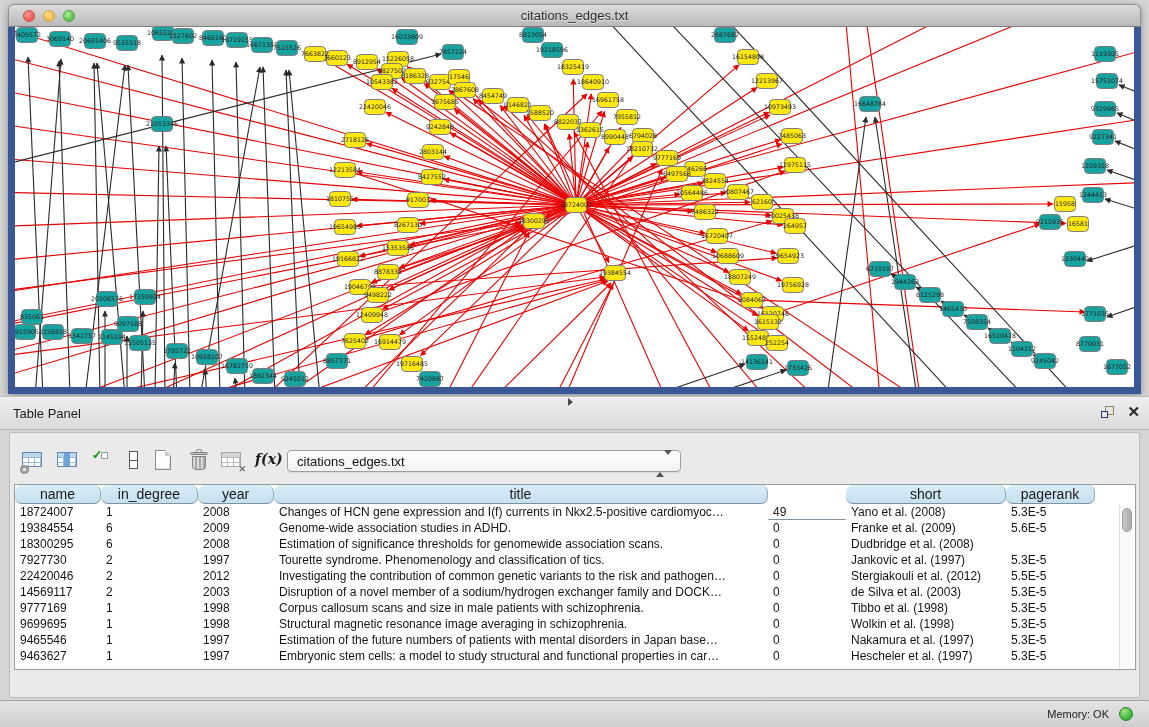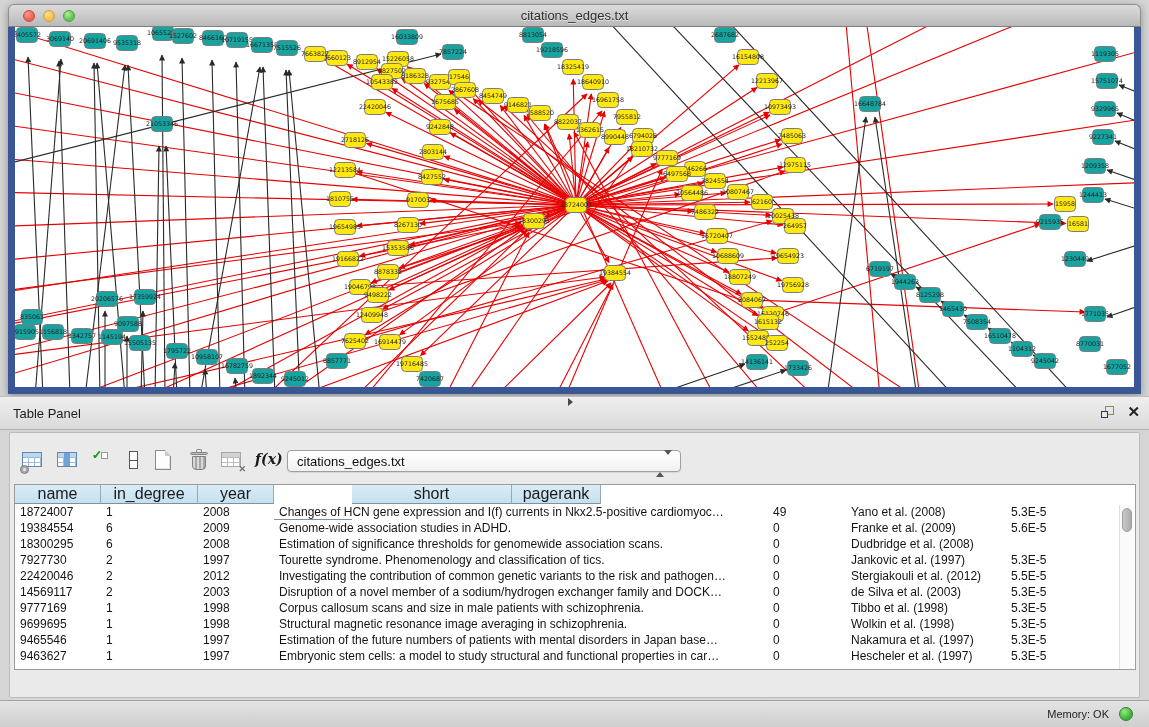--- a/index.html
+++ b/index.html
@@ -76,21 +76,21 @@
               border:1px solid #9f9f9f; border-radius:4px; cursor:pointer; box-shadow:0 1px 1px rgba(0,0,0,.08); }
   .dropdown .val { position:absolute; left:9px; top:3px; font-size:13px; color:#111; }
   .dd-arrows { position:absolute; right:8px; top:4px; }
   .dd-arrows .up { width:0; height:0; border-left:4px solid transparent; border-right:4px solid transparent; border-bottom:5px solid #555; margin-bottom:3px; }
   .dd-arrows .dn { width:0; height:0; border-left:4px solid transparent; border-right:4px solid transparent; border-top:5px solid #555; }
 
   
   .ttable { position:absolute; left:4px; top:51px; width:1122px; height:186px; background:#fff; border:1px solid #9b9b9b; overflow:hidden; }
   .thead { position:absolute; left:0; top:0; height:19px; display:flex; }
   .th { background:linear-gradient(#d9ecf8,#c6e0ef); border-right:1px solid #93a9b6; border-bottom:1px solid #7e939f;
-        font-size:16px; color:#1a1a1a; text-align:center; line-height:18px; overflow:hidden; white-space:nowrap; cursor:pointer; }
+        font-size:14px; color:#1a1a1a; text-align:center; line-height:18px; overflow:hidden; white-space:nowrap; cursor:pointer;border-radius:7px; }
   .th.sorted { text-align:left; padding-left:4px;margin-top:34px; }
   .tbody { position:absolute; left:0; top:19px; right:0; bottom:0; }
   .tr { display:flex; height:16px; cursor:default; }
   .td { font-size:12px; color:#141414; line-height:16px; padding-left:5px; overflow:hidden; white-space:nowrap; }
   .vsb { position:absolute; right:1px; top:20px; width:15px; height:164px; background:#fafafa; border-left:1px solid #e0e0e0; }
   .vsb .thumb { position:absolute; left:2px; top:3px; width:10px; height:24px; background:linear-gradient(to right,#c9c9c9,#ababab); border-radius:5px; border:1px solid #9e9e9e; }
 
   
   .tabs { position:absolute; left:0; right:0; top:242px; text-align:center; }
   .seg { display:inline-flex; border:1px solid #979797; border-radius:5px; overflow:hidden; background:#fcfcfc; box-shadow:0 1px 0 rgba(255,255,255,.7); }
@@ -848,20 +848,21 @@
   <div class="dropdown">
     <span class="val">citations_edges.txt</span>
     <span class="dd-arrows"><span class="up"></span><span class="dn"></span></span>
   </div>
 
   <div class="ttable">
     <div class="thead" id="thead">
         <div class="th" style="width: 86px;">name</div>
         <div class="th" style="width: 97px;">in_degree</div>
         <div class="th" style="width: 76px;">year</div>
+        <div class="th" style="width: 494px;">title</div>
         <div class="th sorted" style="width: 78px;">△ out_de...</div>
         <div class="th" style="width: 160px;">short</div>
         <div class="th" style="width: 89px;">pagerank</div>
       </div>
     <div class="tbody" id="tbody">
         <div class="tr">
           <div class="td" style="width: 86px;">18724007</div>
           <div class="td" style="width: 97px;">1</div>
           <div class="td" style="width: 76px;">2008</div>
           <div class="td" style="width: 494px;">Changes of HCN gene expression and I(f) currents in Nkx2.5-positive cardiomyoc…</div>

